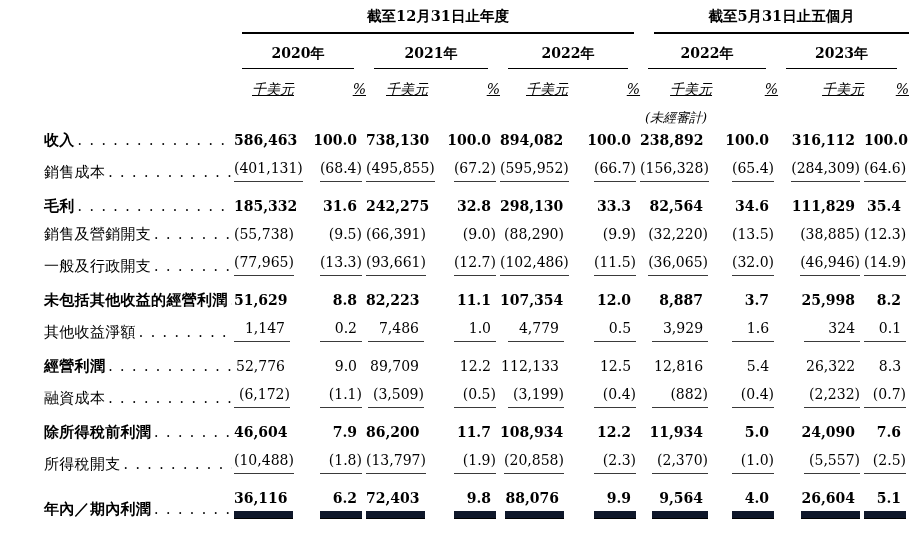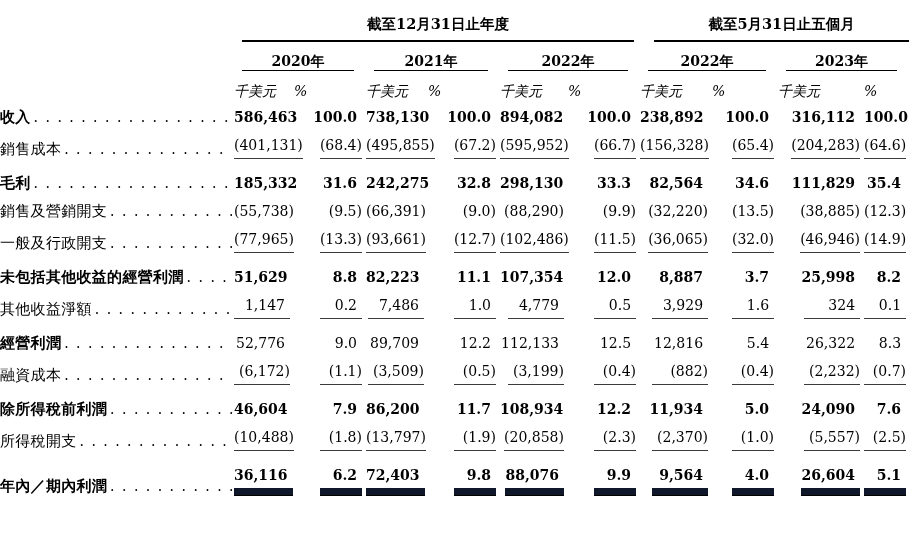--- a/index.html
+++ b/index.html
@@ -19,33 +19,33 @@
   }
   td { padding: 0; }
 
   
   tr.grp-row td { vertical-align: bottom; padding-top: 6px; }
   .grp {
     font-weight: 700; font-size: 14.5px; line-height: 19px;
     text-align: center; padding-bottom: 7px;
     border-bottom: 2px solid #000;
   }
-  .grp-l { margin: 8px 6px 0 8px; }
+  .grp-l { margin: 0 6px 0 8px; }
   .grp-r { margin: 0 0 0 14px; }
 
   tr.yr-row td { vertical-align: bottom; }
   .yr {
     font-weight: 700; font-size: 14px; line-height: 18px;
     text-align: center;
-    padding: 10px 0 0 0;
+    padding: 10px 0 6px 0;
     border-bottom: 1.8px solid #000;
     margin: 0 12px 0 8px;
   }
 
-  tr.unit-row td { text-align: left; vertical-align: bottom; padding: 10px 0 2px 0; }
+  tr.unit-row td { text-align: right; vertical-align: bottom; padding: 10px 0 2px 0; text-decoration: underline; }
   .unit { font-style: italic; font-size: 14px; line-height: 19px; }
 
   tr.unaud-row td { vertical-align: bottom; }
   .unaud {
     font-style: italic; font-size: 13px; line-height: 17px;
     text-align: center; padding-top: 8px;
   }
 
   
   td.num { text-align: right; vertical-align: bottom; padding: 4px 4px 4px 0; }
@@ -54,21 +54,21 @@
     font-size: 14px; line-height: 19px;
     white-space: nowrap; text-align: right;
   }
   .vcol .val { min-width: 56px; }
   .pcol .val { min-width: 42px; }
   .val.pos { padding-right: 5px; }
   .b { font-weight: 700; }
 
   td.lbl { vertical-align: bottom; padding: 4px 2px 4px 0; }
   .lblwrap { display: flex; align-items: baseline; overflow: hidden; }
-  .lbl-txt { font-size: 15px; line-height: 19px; white-space: nowrap; letter-spacing: 0.3px; }
+  .lbl-txt { font-size: 15px; line-height: 19px; white-space: nowrap; letter-spacing: 0.3px; padding-left: 44px; }
   .dots {
     flex: 1; overflow: hidden; white-space: nowrap;
     font-size: 14px; letter-spacing: 1.5px; margin-left: 3px;
   }
   .dots::after {
     content: ". . . . . . . . . . . . . . . . . . . . . . . . . . . . . . . . . . . . . . . . . . . . .";
   }
 
   tr.rule td.num .val { border-bottom: 1.2px solid #3a3a3a; padding-bottom: 3px; }
   tr.rule td { padding-bottom: 10px; }
@@ -138,20 +138,27 @@
       <td><span class="unit">千美元</span></td>
       <td><span class="unit">%</span></td>
       <td><span class="unit">千美元</span></td>
       <td><span class="unit">%</span></td>
       <td><span class="unit">千美元</span></td>
       <td><span class="unit">%</span></td>
       <td><span class="unit">千美元</span></td>
       <td><span class="unit">%</span></td>
     </tr>
 
+    <tr class="unaud-row">
+      <td colspan="7"></td>
+      <td>
+        <div class="unaud">(未經審計)</div>
+      </td>
+      <td colspan="3"></td>
+    </tr>
 
     </tbody>
       <tbody>
         <tr>
           <td class="lbl">
             <div class="lblwrap">
               <span class="lbl-txt b">收入</span>
               <span class="dots"></span>
             </div>
           </td>
@@ -174,21 +181,21 @@
             </div>
           </td>
           <td class="num vcol"><span class="val">(401,131)</span></td>
           <td class="num pcol"><span class="val">(68.4)</span></td>
           <td class="num vcol"><span class="val">(495,855)</span></td>
           <td class="num pcol"><span class="val">(67.2)</span></td>
           <td class="num vcol"><span class="val">(595,952)</span></td>
           <td class="num pcol"><span class="val">(66.7)</span></td>
           <td class="num vcol"><span class="val">(156,328)</span></td>
           <td class="num pcol"><span class="val">(65.4)</span></td>
-          <td class="num vcol"><span class="val">(204,283)</span></td>
+          <td class="num vcol"><span class="val">(284,309)</span></td>
           <td class="num pcol"><span class="val">(64.6)</span></td>
         </tr>
         <tr>
           <td class="lbl">
             <div class="lblwrap">
               <span class="lbl-txt b">毛利</span>
               <span class="dots"></span>
             </div>
           </td>
           <td class="num vcol"><span class="val b pos">185,332</span></td>

